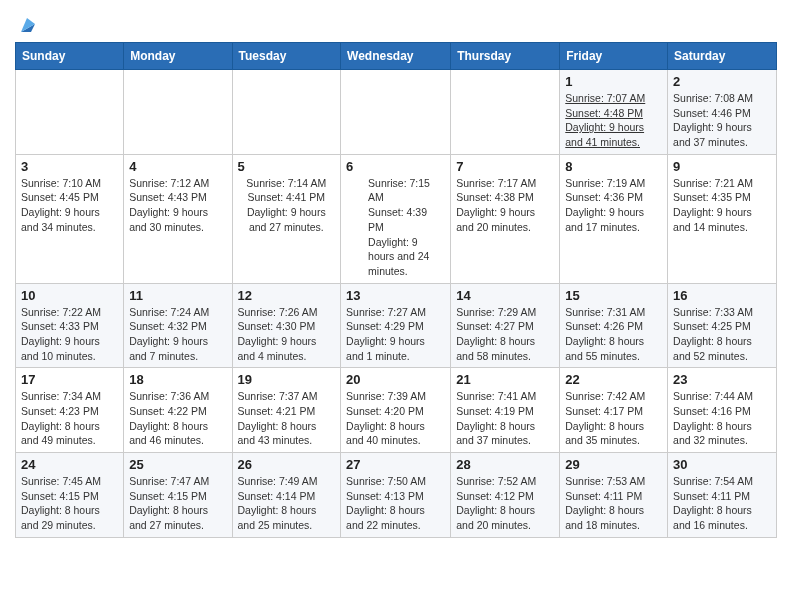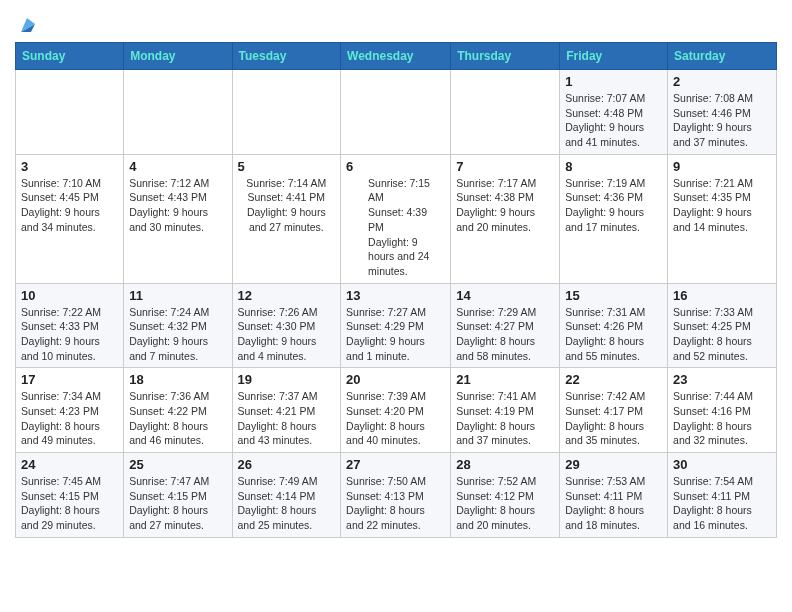--- a/index.html
+++ b/index.html
@@ -60,21 +60,21 @@
       color: #555;
       margin-top: 2px;
     }
     table {
       width: 100%;
       border-collapse: collapse;
       font-size: 11px;
     }
     thead tr th {
       background-color: #2a6db5;
-      color: #5eead4;
+      color: #ffffff;
       text-align: left;
       padding: 6px 6px;
       font-size: 12px;
       font-weight: bold;
       border: 1px solid #1a5a9a;
     }
     tbody tr td {
       border: 1px solid #ccc;
       vertical-align: top;
       padding: 4px 5px;
@@ -141,21 +141,21 @@
     </thead>
     <tbody id="calendar-body">
     <tr>
           <td class="empty-cell"></td>
           <td class="empty-cell"></td>
           <td class="empty-cell"></td>
           <td class="empty-cell"></td>
           <td class="empty-cell"></td>
           <td>
             <span class="day-num">1</span>
-            <div class="day-info" style="white-space: pre-line;">Sunrise: 7:07 AM
+            <div class="day-info" style="white-space: pre-line; text-decoration: underline;">Sunrise: 7:07 AM
 Sunset: 4:48 PM
 Daylight: 9 hours and 41 minutes.</div>
           </td>
           <td>
             <span class="day-num">2</span>
             <div class="day-info" style="white-space: pre-line;">Sunrise: 7:08 AM
 Sunset: 4:46 PM
 Daylight: 9 hours and 37 minutes.</div>
           </td>
         </tr>

